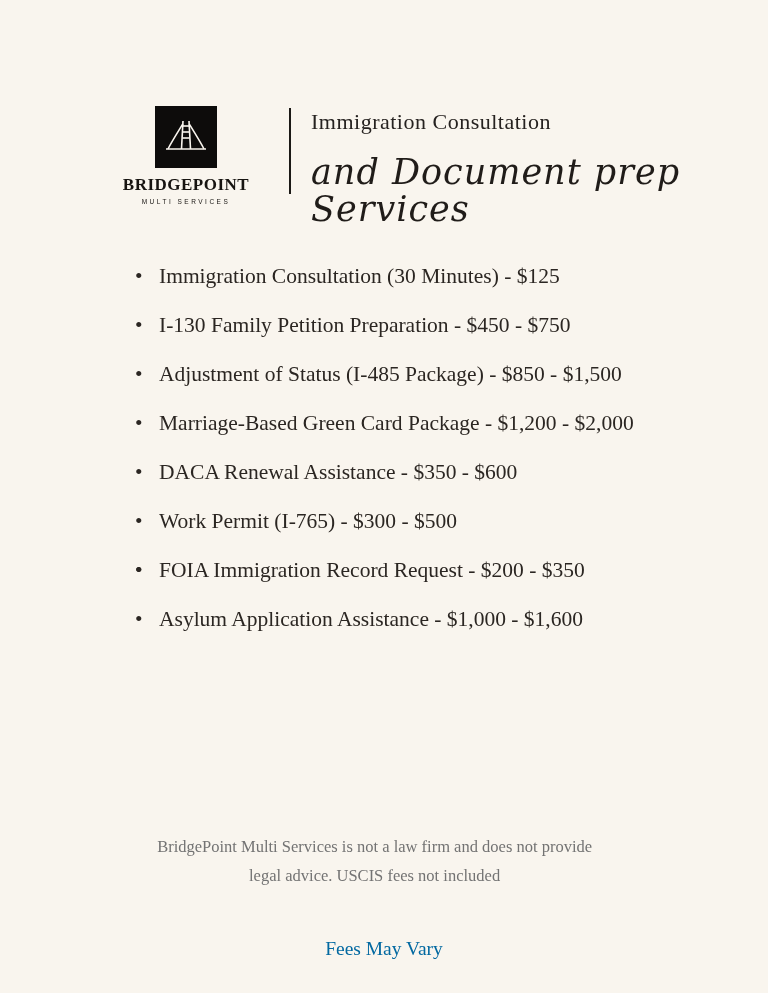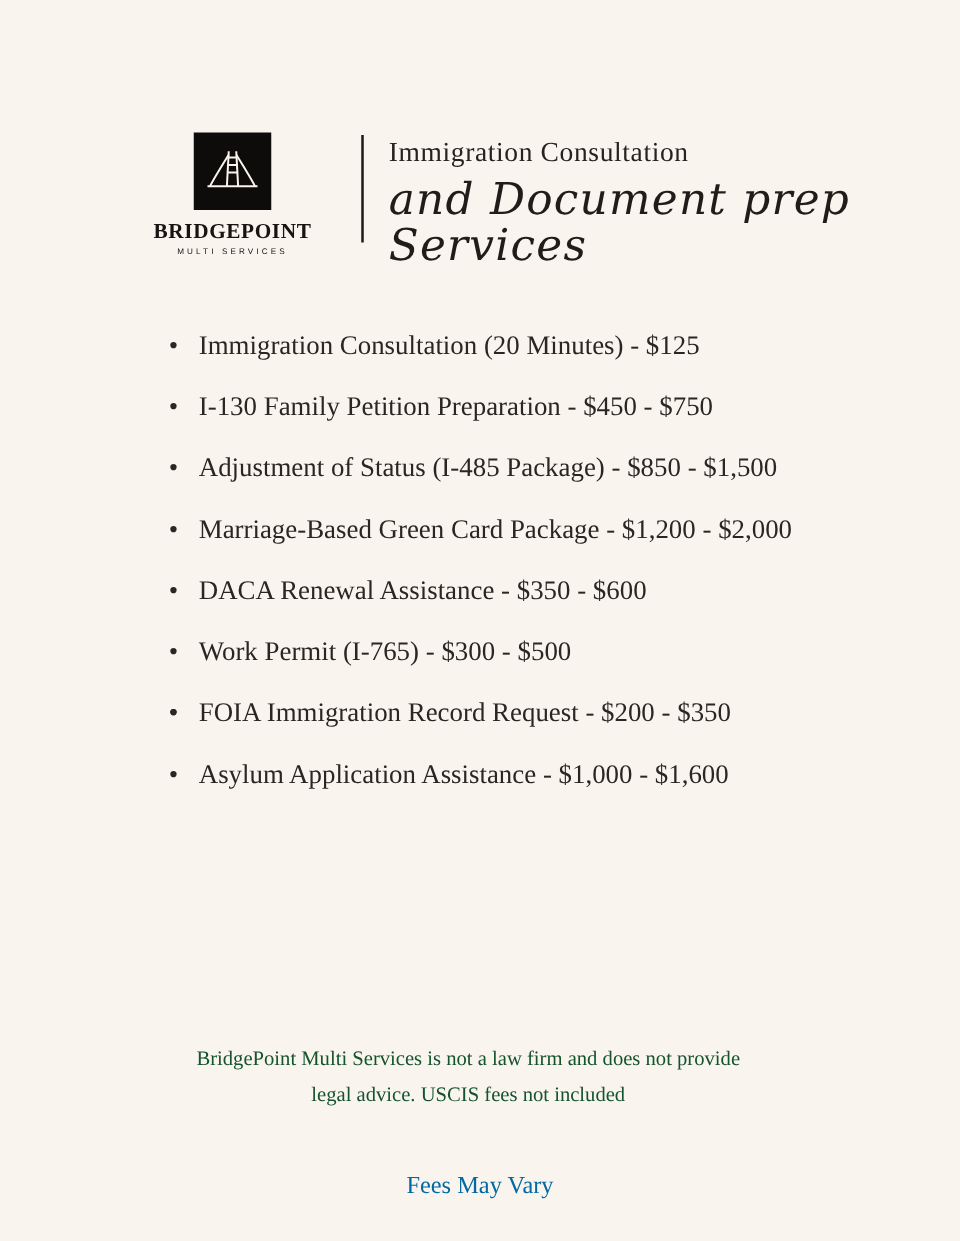--- a/index.html
+++ b/index.html
@@ -78,21 +78,21 @@
   .title-script {
     font-family: "DejaVu Serif", serif;
     font-style: italic;
     font-size: 35px;
     line-height: 1.05;
     color: #201c19;
     letter-spacing: 1px;
     white-space: nowrap;
   }
   .title-script.first {
-    margin-top: 8px;
+    margin-top: 20px;
   }
 
   
   .services {
     position: absolute;
     top: 252px;
     left: 135px;
     width: 545px;
     list-style: none;
     margin: 0;
@@ -116,21 +116,21 @@
   
   .disclaimer {
     position: absolute;
     top: 833px;
     left: 50%;
     transform: translateX(-52%);
     width: 470px;
     text-align: center;
     font-size: 16.5px;
     line-height: 1.75;
-    color: #14532d;
+    color: #737373;
   }
   .footer-note {
     position: absolute;
     top: 938px;
     left: 0;
     width: 100%;
     text-align: center;
     font-size: 19.5px;
     color: #0369a1;
   }
@@ -165,21 +165,21 @@
     <div class="title-block">
       <div class="title-main">Immigration Consultation</div>
       <div class="title-script first">and Document prep</div>
       <div class="title-script">Services</div>
     </div>
   </div>
 
   <ul class="services">
     <li>
       <span class="bullet">•</span>
-      <span>Immigration Consultation (20 Minutes) - $125</span>
+      <span>Immigration Consultation (30 Minutes) - $125</span>
     </li>
     <li>
       <span class="bullet">•</span>
       <span>I-130 Family Petition Preparation - $450 - $750</span>
     </li>
     <li>
       <span class="bullet">•</span>
       <span>Adjustment of Status (I-485 Package) - $850 - $1,500</span>
     </li>
     <li>

